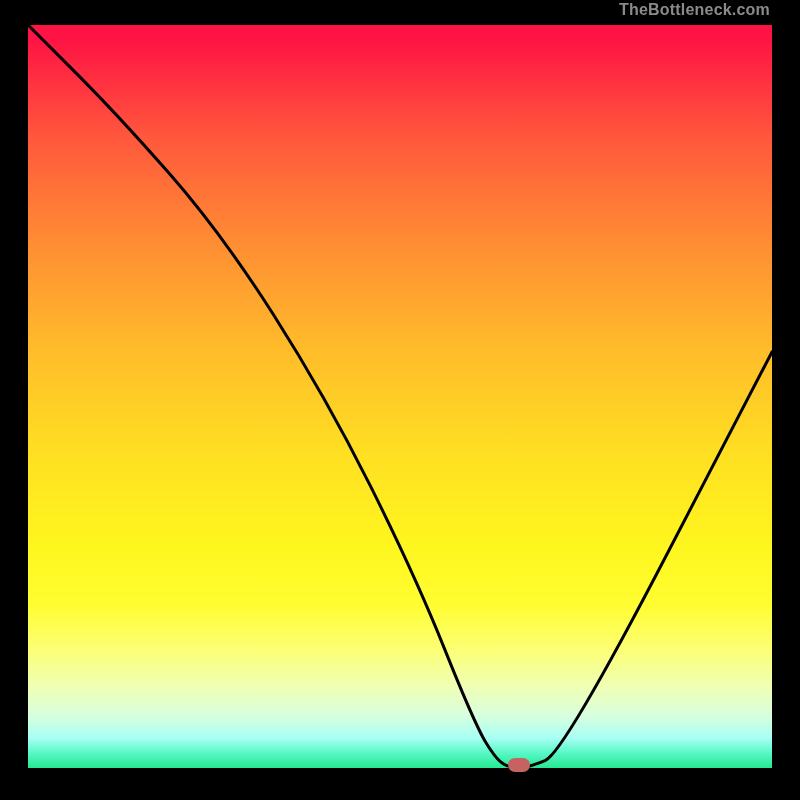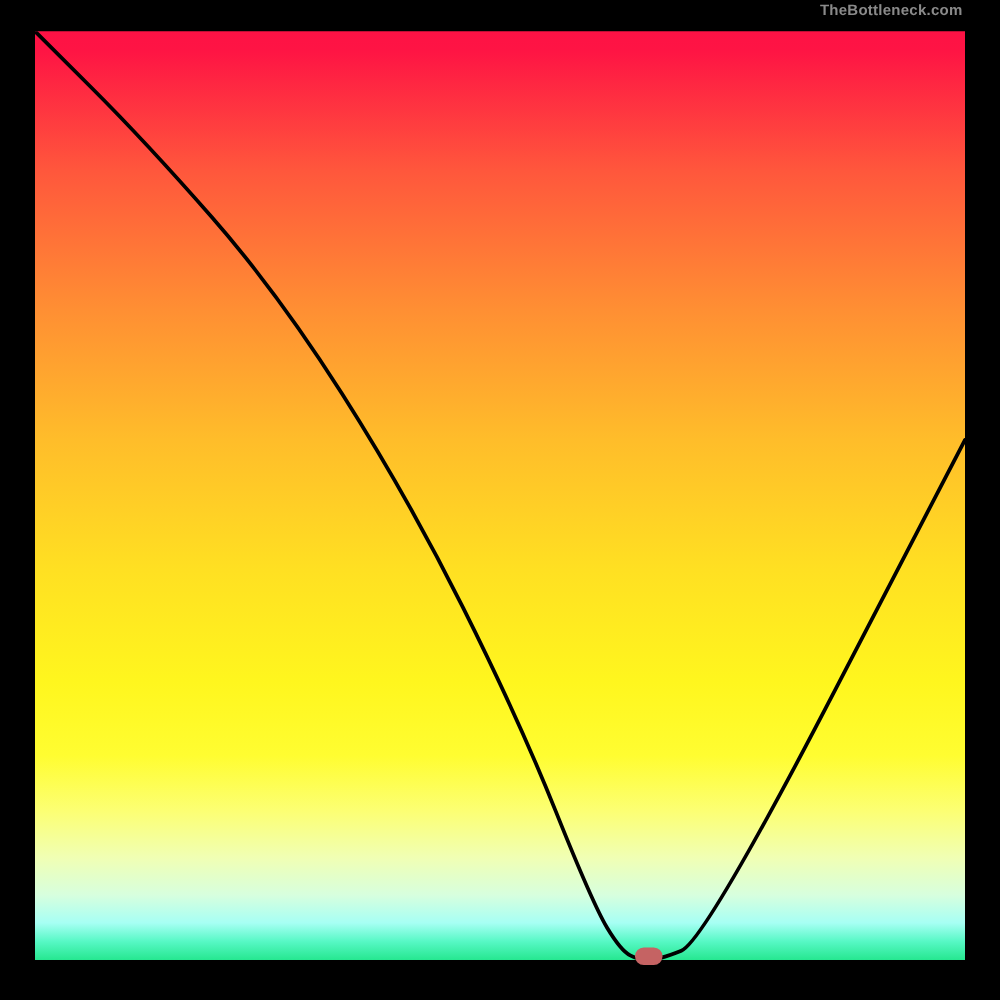--- a/index.html
+++ b/index.html
@@ -39,21 +39,21 @@
       #a7fff4 96%,
       #57f8c5 98%,
       #26e790 100%
     );
   }
   .watermark {
     position: absolute;
     top: 1px;
     right: 30px;
     font-family: Arial, Helvetica, sans-serif;
-    font-size: 12px;
+    font-size: 16px;
     font-weight: 600;
     color: #8a8a8a;
     letter-spacing: 0.2px;
   }
   svg.curve {
     position: absolute;
     left: 0;
     top: 0;
     width: 744px;
     height: 743px;

